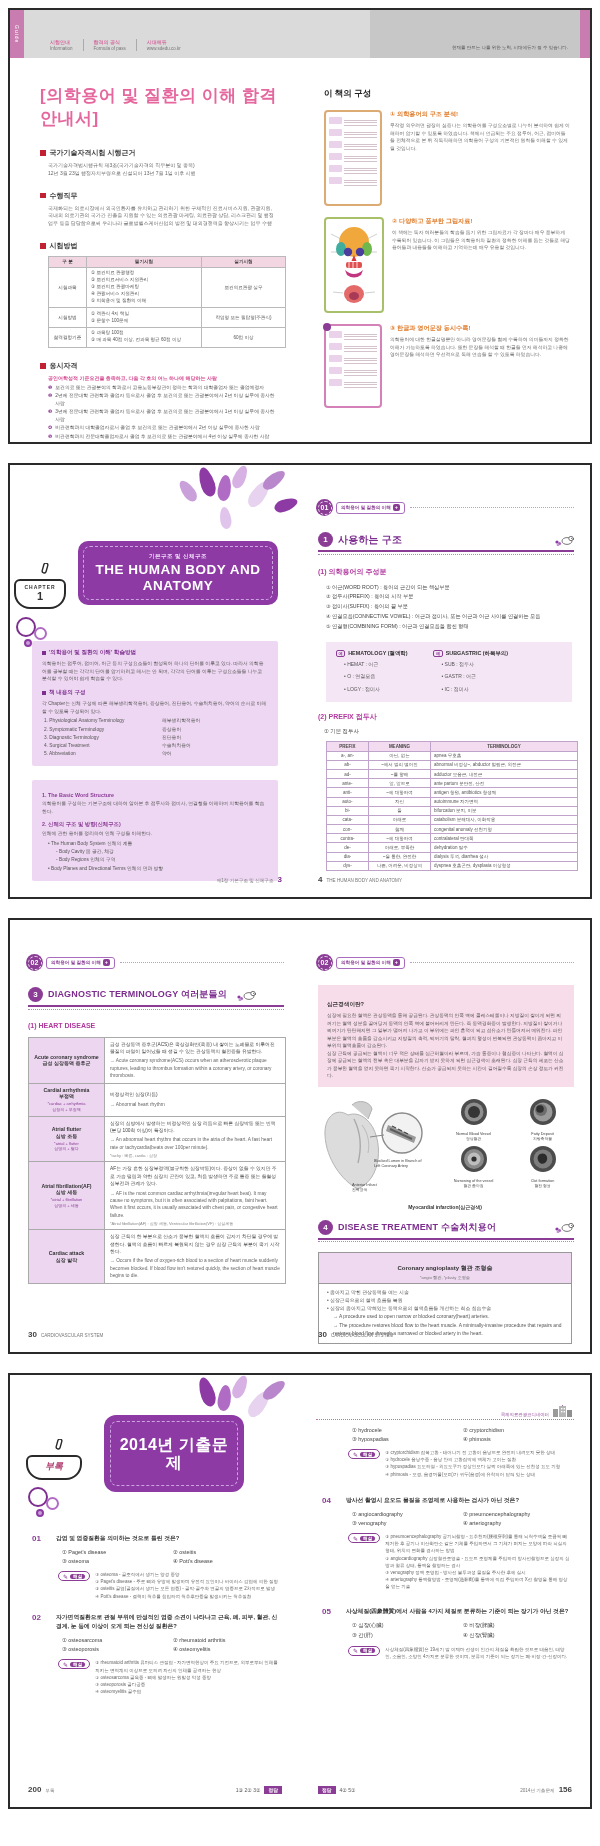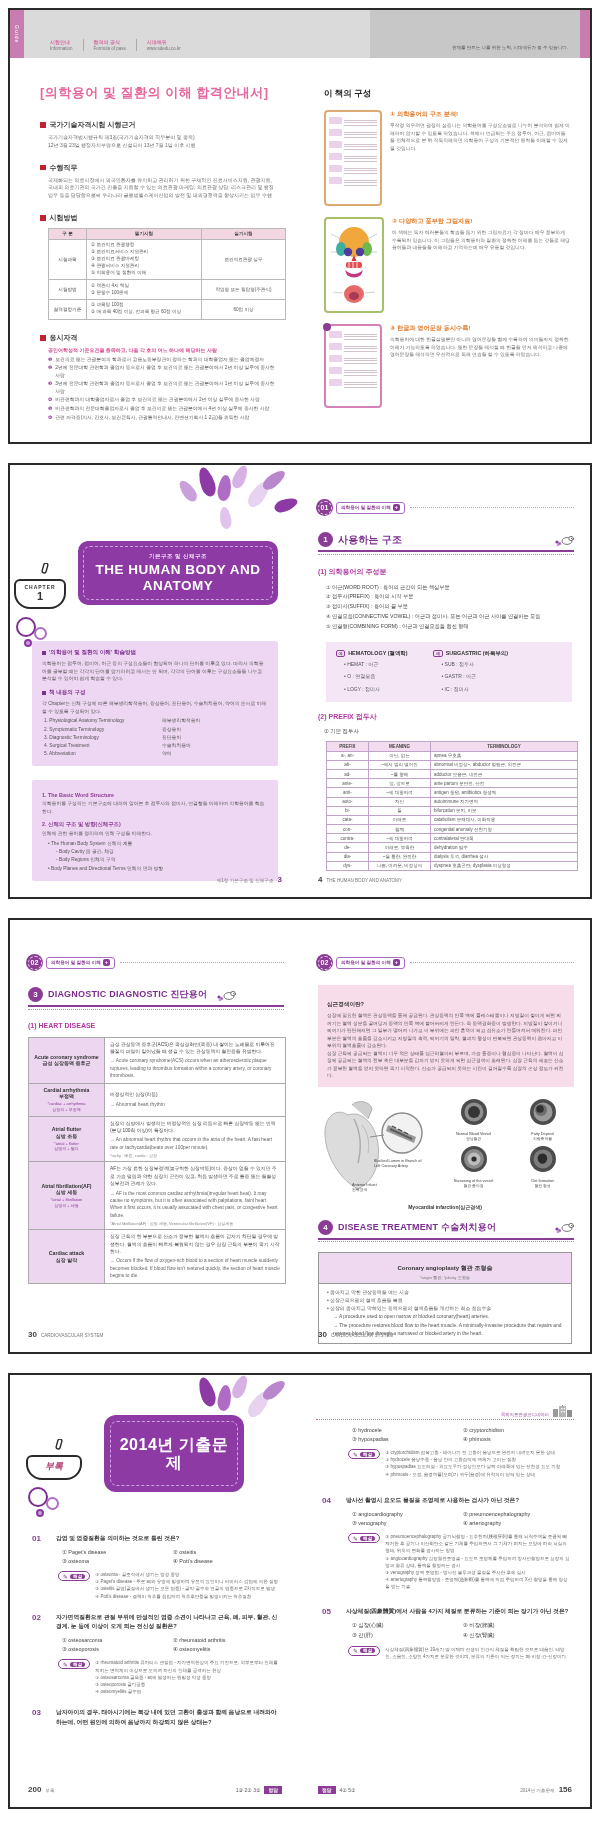--- a/index.html
+++ b/index.html
@@ -19,21 +19,21 @@
 .edge-accent{position:absolute;right:0;top:0;width:10px;height:48px;background:#c87cb0}
 .nav{display:flex}
 .nav-item{padding:0 10px;border-left:1px solid #aaa}
 .nav-item:first-child{border-left:none}
 .nav-kr{display:block;font-size:5px;color:#d46a9e;font-weight:bold}
 .nav-en{display:block;font-size:4.5px;color:#777;margin-top:1px}
 .slogan{font-size:4.5px;color:#555}
 
 
 .s1cols{display:flex}
-.s1-title{font-size:13px;color:#e5679e;font-weight:bold;margin:26px 0 18px 14px;letter-spacing:.5px}
+.s1-title{font-size:17px;color:#e5679e;font-weight:bold;margin:26px 0 18px 14px;letter-spacing:.5px}
 .sec-h{display:flex;align-items:center;gap:4px;margin:13px 0 4px 14px}
 .sqb{width:5.5px;height:5.5px;background:#c22033;display:inline-block}
 .sec-h b{font-size:7px;color:#3c3c3c}
 .sec-body{font-size:5px;color:#666;line-height:1.55;margin:0 8px 0 22px}
 .examtbl{border-collapse:collapse;margin:5px 0 0 22px;width:238px}
 .examtbl th,.examtbl td{border:1px solid #b9b9b9;font-size:4.6px;padding:2.5px 4px;vertical-align:middle}
 .examtbl th{background:#f2d7e2;font-weight:bold;color:#444}
 .examtbl td.lab{text-align:center;width:38px;color:#444}
 .examtbl td.prac{text-align:center;width:84px;color:#555}
 .examtbl td.writ{color:#555;line-height:1.5}
@@ -671,21 +671,21 @@
         <div class="ph-tag">
           <span class="t">의학용어 및 질환의 이해</span>
           <span class="cross">+</span>
         </div>
         <div class="ph-dots"></div>
       </div>
 
       <div class="sec">
         <div class="sec-row">
           <div class="sec-n">3</div>
-          <div class="sec-t" style="font-size:9px">DIAGNOSTIC DIAGNOSTIC 진단용어</div>
+          <div class="sec-t" style="font-size:9px">DIAGNOSTIC TERMINOLOGY 여러분들의</div>
           <span class="birdwrap">
             <svg width="20" height="12" viewBox="0 0 20 12">
                   <circle cx="3" cy="8" r="1.6" fill="#8d3aa4"></circle>
                   <circle cx="5.5" cy="9.5" r="1.6" fill="#a864bd"></circle>
                   <circle cx="4" cy="11" r="1.4" fill="#c697d4"></circle>
                   <ellipse cx="13" cy="7" rx="5" ry="3.4" fill="#fff" stroke="#555" stroke-width="0.8"></ellipse>
                   <circle cx="17" cy="4.5" r="2.2" fill="#fff" stroke="#555" stroke-width="0.8"></circle>
                   <polygon points="19,4 21,5 19,6" fill="#555"></polygon>
                   <circle cx="17.6" cy="4.2" r="0.5" fill="#333"></circle>
                 </svg>
@@ -955,26 +955,20 @@
             <div class="explines">
               <div>② rheumatoid arthritis 류마티스 관절염 - 자가면역현상이 주요 기전으로, 외부로부터 인체를 지키는 면역계의 이상으로 오히려 자신의 인체를 공격하는 현상</div>
               <div>① osteosarcoma 골육종 - 뼈에 발생하는 원발성 악성 종양</div>
               <div>③ osteoporosis 골다공증</div>
               <div>④ osteomyelitis 골수염</div>
             </div>
           </div>
         </div>
       </div>
 
-      <div class="q">
-        <div class="qn">03</div>
-        <div class="qbody">
-          <div class="qt">남자아이의 경우, 태아시기에는 복강 내에 있던 고환이 출생과 함께 음낭으로 내려와야 하는데, 어떤 원인에 의하여 음낭까지 하강되지 않은 상태는?</div>
-        </div>
-      </div>
 
       <div class="foot-l">
         <span class="fpn dark">200</span>
         <span>부록</span>
       </div>
       <div class="foot-r ansline">
         <span>1③  2②  3②</span>
         <span class="ansbadge">정답</span>
       </div>
     </div>

